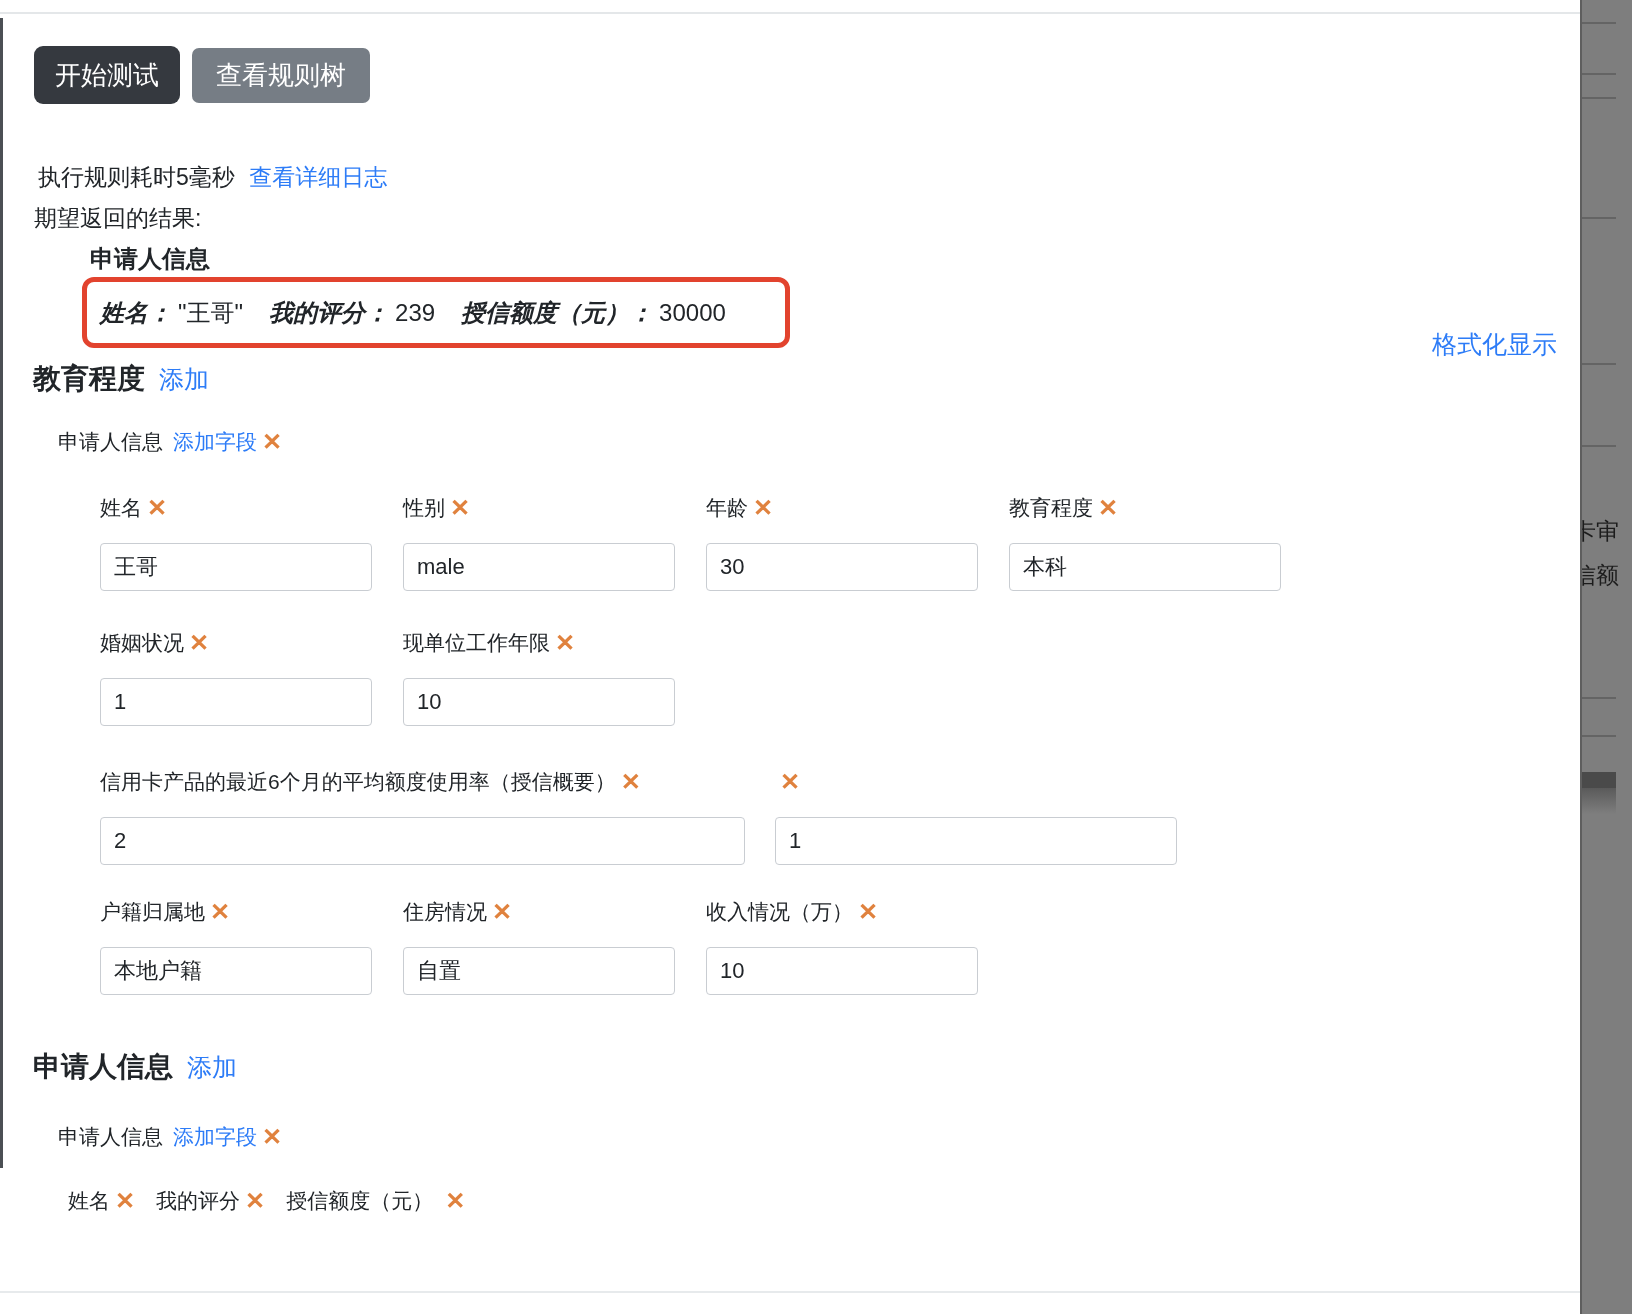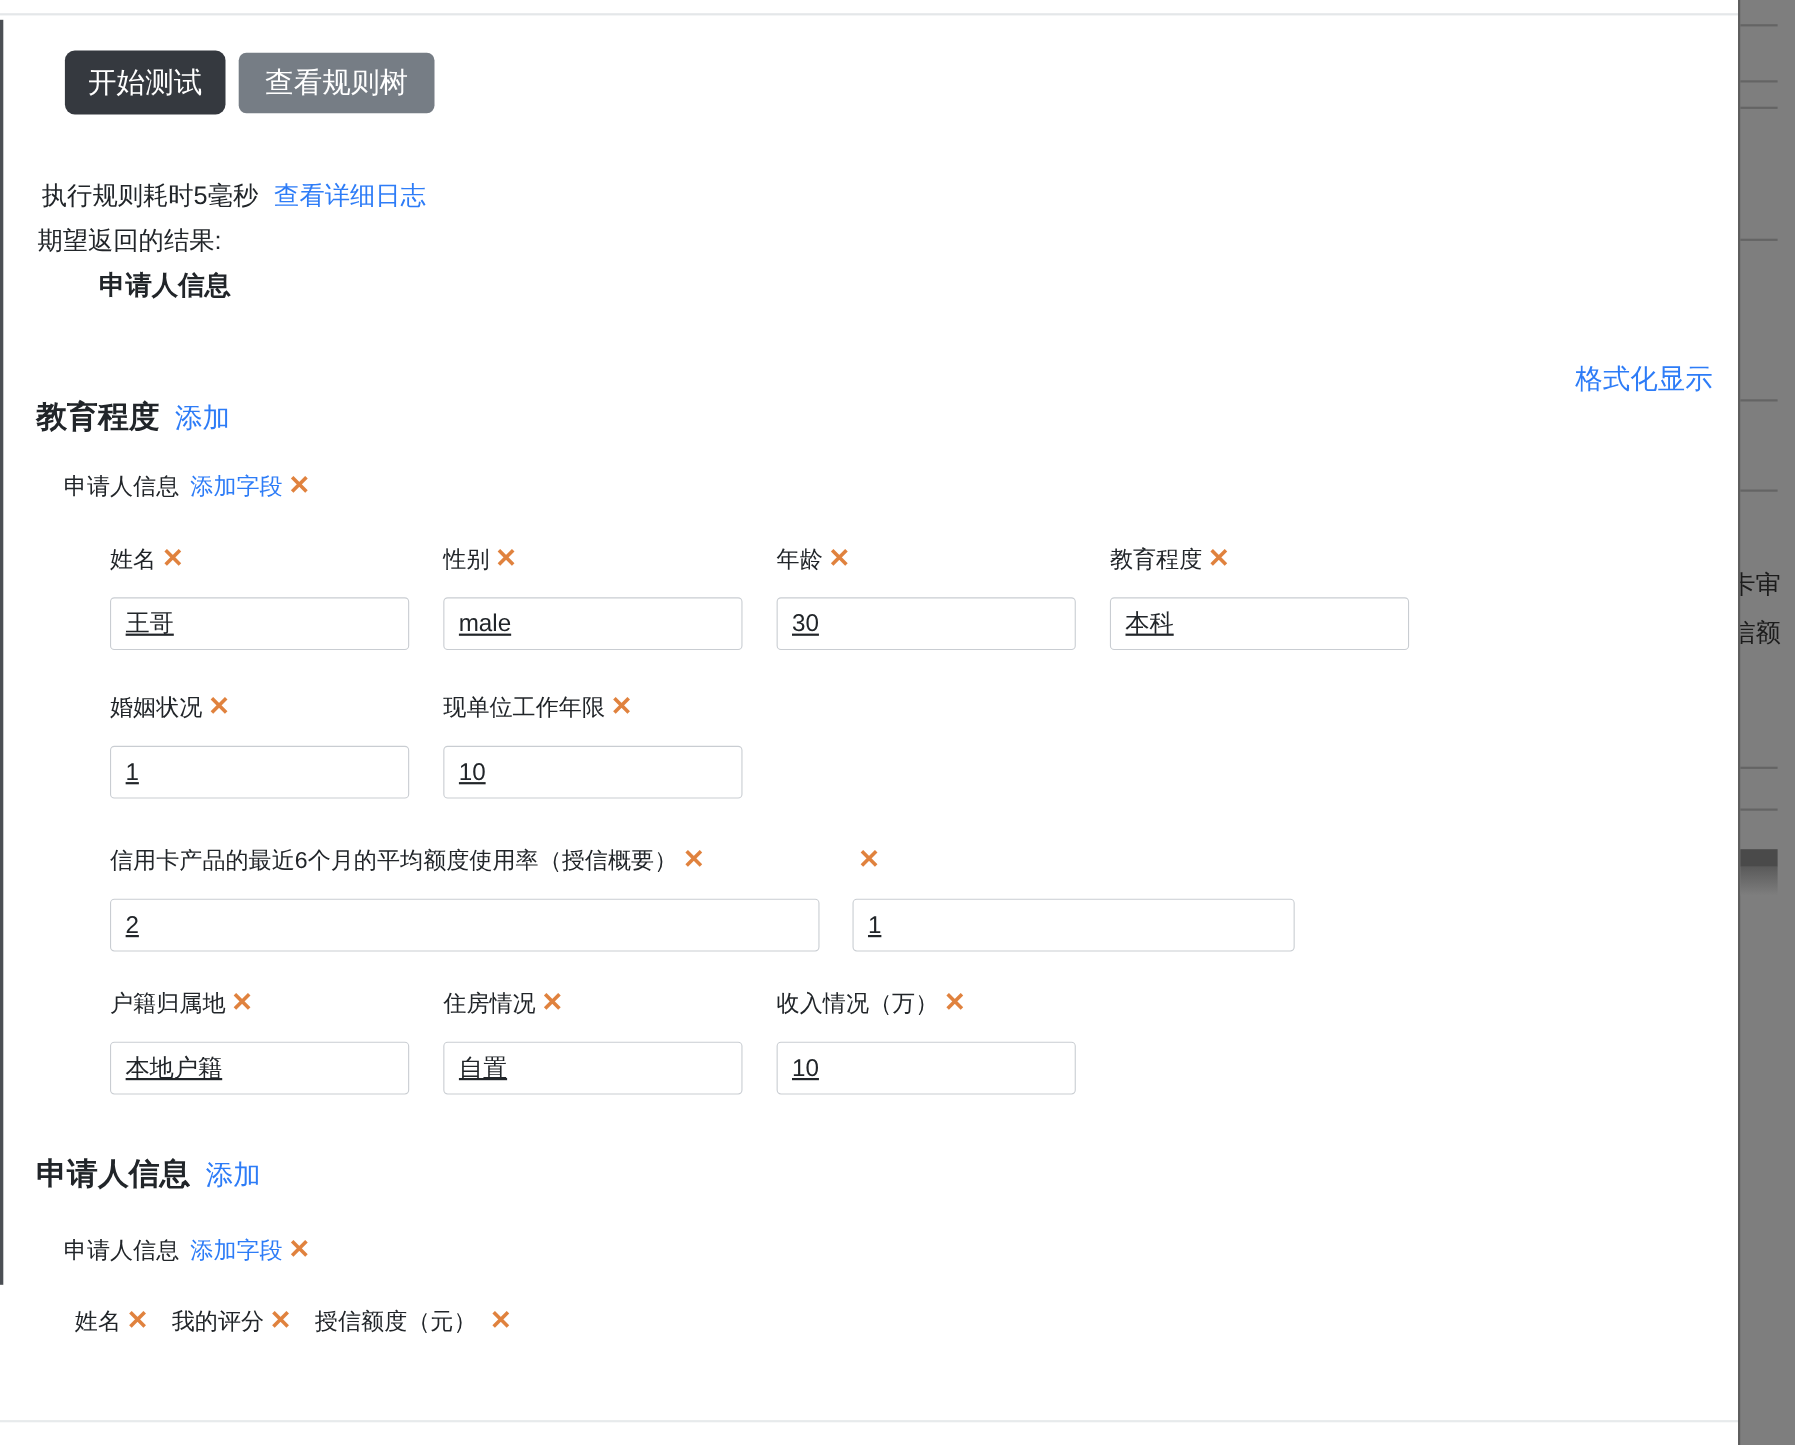--- a/index.html
+++ b/index.html
@@ -16,21 +16,21 @@
   .strip { position:absolute; right:0; top:0; width:52px; height:1314px; background:#7e7e7e;
     border-left:2px solid #5e5e5e; overflow:hidden; }
   .strip-line { position:absolute; left:0; width:34px; height:2px; background:#646464; }
   .strip-band { position:absolute; left:0; top:772px; width:34px; height:16px; background:#4a4a4a; }
   .strip-shadow { position:absolute; left:0; top:788px; width:34px; height:26px;
     background:linear-gradient(#5a5a5a,#7e7e7e); }
   .strip-text { position:absolute; left:-9px; color:#1c1c1c; font-size:23px; white-space:nowrap; }
 
   
   .btn { position:absolute; display:flex; align-items:center; justify-content:center;
-    color:#fff; font-size:26px; cursor:pointer;margin-left:25px; }
+    color:#fff; font-size:26px; cursor:pointer; }
   .btn-dark { left:34px; top:46px; width:146px; height:58px; background:#35393f; border-radius:9px; }
   .btn-gray { left:192px; top:48px; width:178px; height:55px; background:#767d85; border-radius:7px; }
 
   .line { position:absolute; font-size:23px; white-space:nowrap; }
   a.link { color:#2d7cf7; text-decoration:none; cursor:pointer; }
 
   .result-group-title { position:absolute; left:90px; top:243px; font-size:24px; font-weight:700; }
 
   .redbox { position:absolute; left:82px; top:277px; width:708px; height:71px;
     border:5px solid #e2432e; border-radius:12px; display:flex; align-items:center;
@@ -49,21 +49,21 @@
   .group-row .add { margin-left:10px; }
 
   .x { color:#e0823e; font-weight:700; font-size:24px; margin-left:5px; line-height:1;
     cursor:pointer; display:inline-block; }
 
   .frow { position:absolute; display:flex; }
   .fblock { display:flex; flex-direction:column; }
   .flabel { display:flex; align-items:center; font-size:21px; height:30px; white-space:nowrap; }
   .finput { margin-top:20px; height:48px; border:1.5px solid #c9cdd2; border-radius:4px;
     font-size:22px; color:#212529; padding:0 13px; background:#fff; width:100%;
-    font-family:"Liberation Sans", sans-serif;text-decoration:underline; }
+    font-family:"Liberation Sans", sans-serif; }
   .w272 { width:272px; } .mr31 { margin-right:31px; }
   .w645 { width:645px; } .w402 { width:402px; } .mr30 { margin-right:30px; }
 
   .out-fields { position:absolute; left:68px; top:1187px; display:flex; align-items:center;
     font-size:21px; white-space:nowrap; }
   .out-fields .item { display:flex; align-items:center; margin-right:21px; }
 </style>
 </head>
 <body>
 
@@ -92,20 +92,34 @@
   <div class="btn btn-gray">查看规则树</div>
 
   <div class="line" style="left:38px; top:162px;">
     <span>执行规则耗时5毫秒</span>
     <a class="link" style="margin-left:8px;">查看详细日志</a>
   </div>
   <div class="line" style="left:34px; top:203px;">期望返回的结果:</div>
 
   <div class="result-group-title">申请人信息</div>
 
+  <div class="redbox">
+    <span class="pair">
+      <span class="k">姓名：</span>
+      <span class="v">"王哥"</span>
+    </span>
+    <span class="pair">
+      <span class="k">我的评分：</span>
+      <span class="v">239</span>
+    </span>
+    <span class="pair">
+      <span class="k">授信额度（元）：</span>
+      <span class="v">30000</span>
+    </span>
+  </div>
 
   <a class="link fmt-link" style="position:absolute;">格式化显示</a>
 
   <div class="section-title" style="left:33px; top:360px;">
     <span class="h">教育程度</span>
     <a class="link add">添加</a>
   </div>
 
   <div class="group-row" style="left:58px; top:428px;">
     <span>申请人信息</span>

